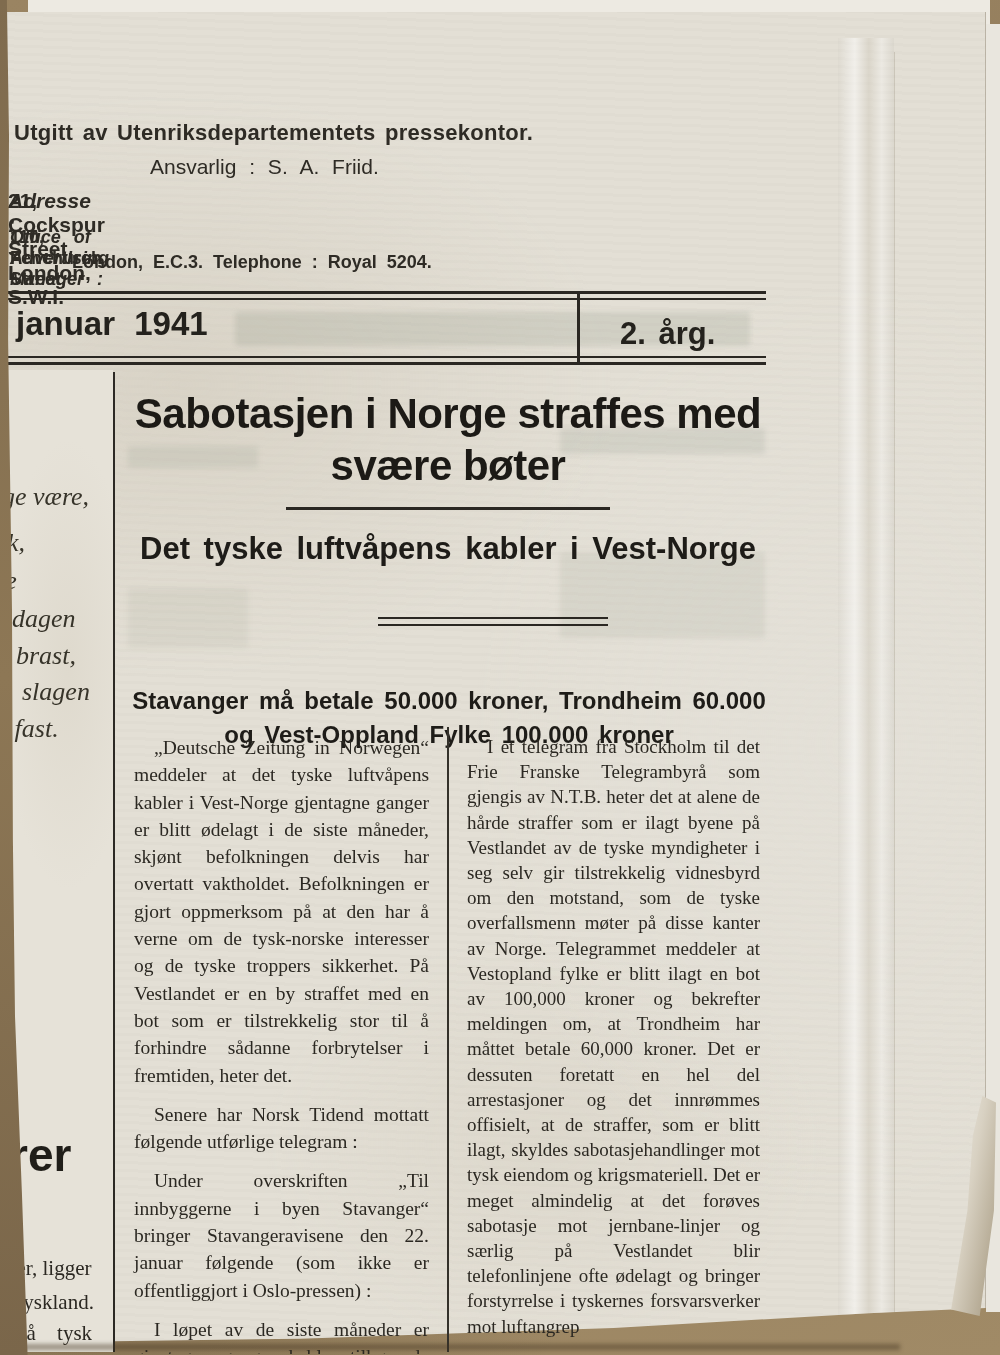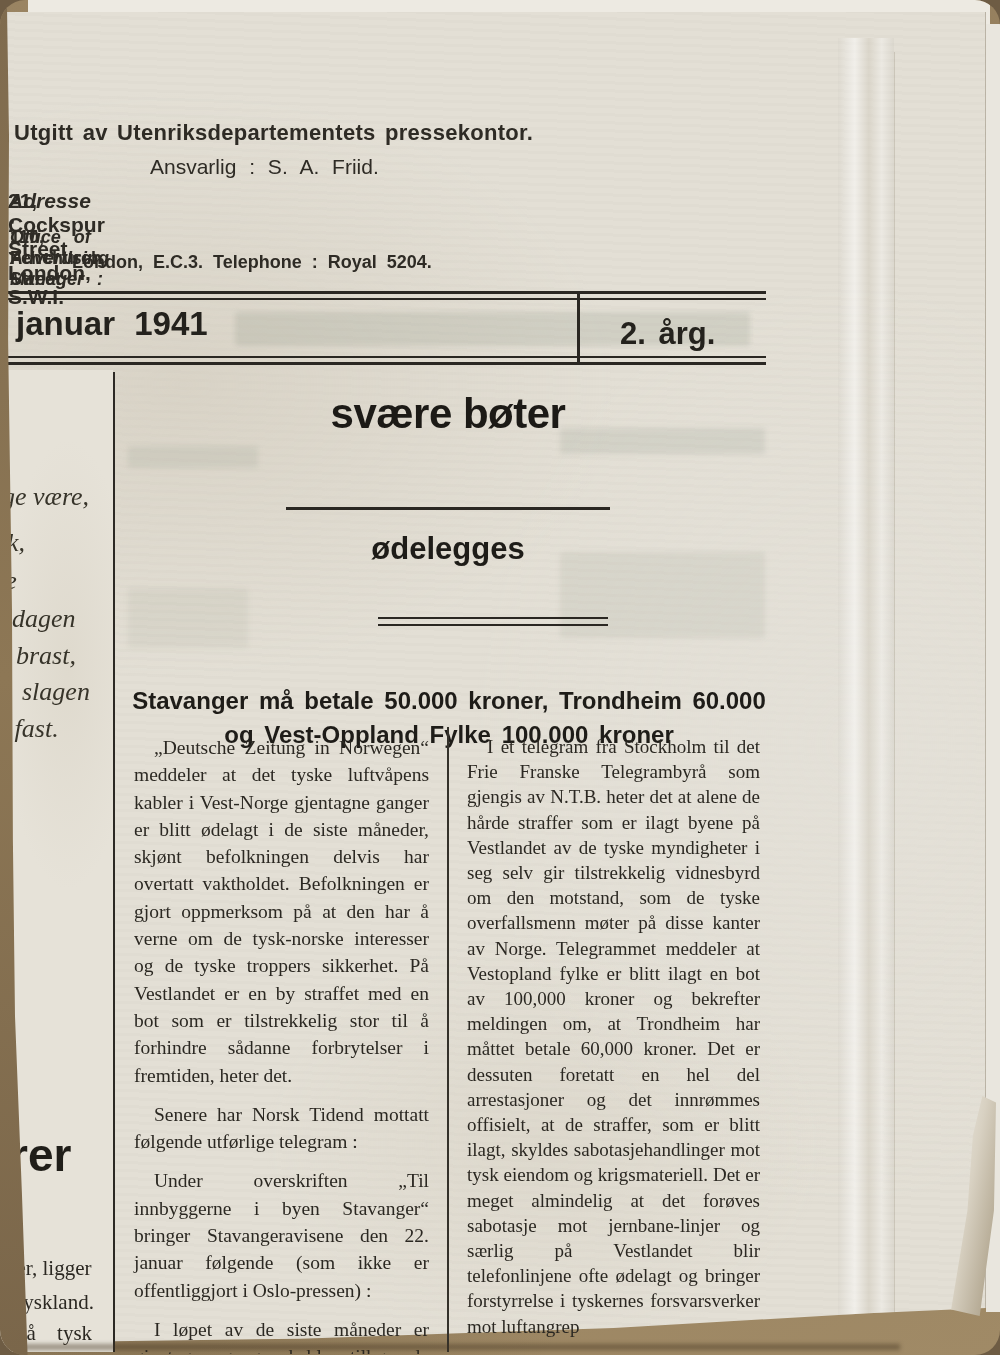--- a/index.html
+++ b/index.html
@@ -2,21 +2,20 @@
 <html lang="no"><head>
 <meta charset="utf-8">
 <style>
   html,body{margin:0;padding:0;background:#6e5c44;}
   .canvas{
     position:relative;width:1000px;height:1355px;margin:0 auto;overflow:hidden;
     background:
       radial-gradient(ellipse 700px 500px at 10% 90%, rgba(60,45,25,.25), transparent 70%),
       linear-gradient(160deg,#9a8462 0%,#937d5c 40%,#a08a66 100%);
     font-family:"Liberation Sans",sans-serif;
-    border-radius:25px;
   }
   .canvas *{position:absolute;box-sizing:border-box;}
   
   .back-sheet-top{left:28px;top:0;width:962px;height:30px;background:#edeae2;border-bottom:1px solid rgba(110,95,70,.35);}
   .right-sheet{left:986px;top:24px;width:14px;height:1288px;background:#e9e6de;}
   .main-page{
     left:6px;top:12px;width:980px;height:1332px;
     background-color:#e3dfd5;
     background-image:
       radial-gradient(ellipse 620px 420px at 18% 28%, rgba(208,201,186,.55), transparent 70%),
@@ -139,26 +138,27 @@
   <div class="hrule r2"></div>
   <div class="hrule r3"></div>
   <div class="hrule r4"></div>
   <div class="vdiv"></div>
   <div class="issue-date">januar 1941</div>
   <div class="volume">2. årg.</div>
 
   <div class="left-border"></div>
 
   <div class="headline">
+    <span>Sabotasjen i Norge straffes med</span>
     <span>svære bøter</span>
   </div>
   <div class="hrule rule-a"></div>
 
   <div class="subheadline">
-    <span>ødelegges</span>
+    <span>Det tyske luftvåpens kabler i Vest-Norge</span>
   </div>
   <div class="hrule rule-b1"></div>
   <div class="hrule rule-b2"></div>
 
   <div class="deck">
     <span>Stavanger må betale 50.000 kroner, Trondheim 60.000</span>
     <span>og Vest-Oppland Fylke 100.000 kroner</span>
   </div>
 
   <div class="col-divider"></div>

